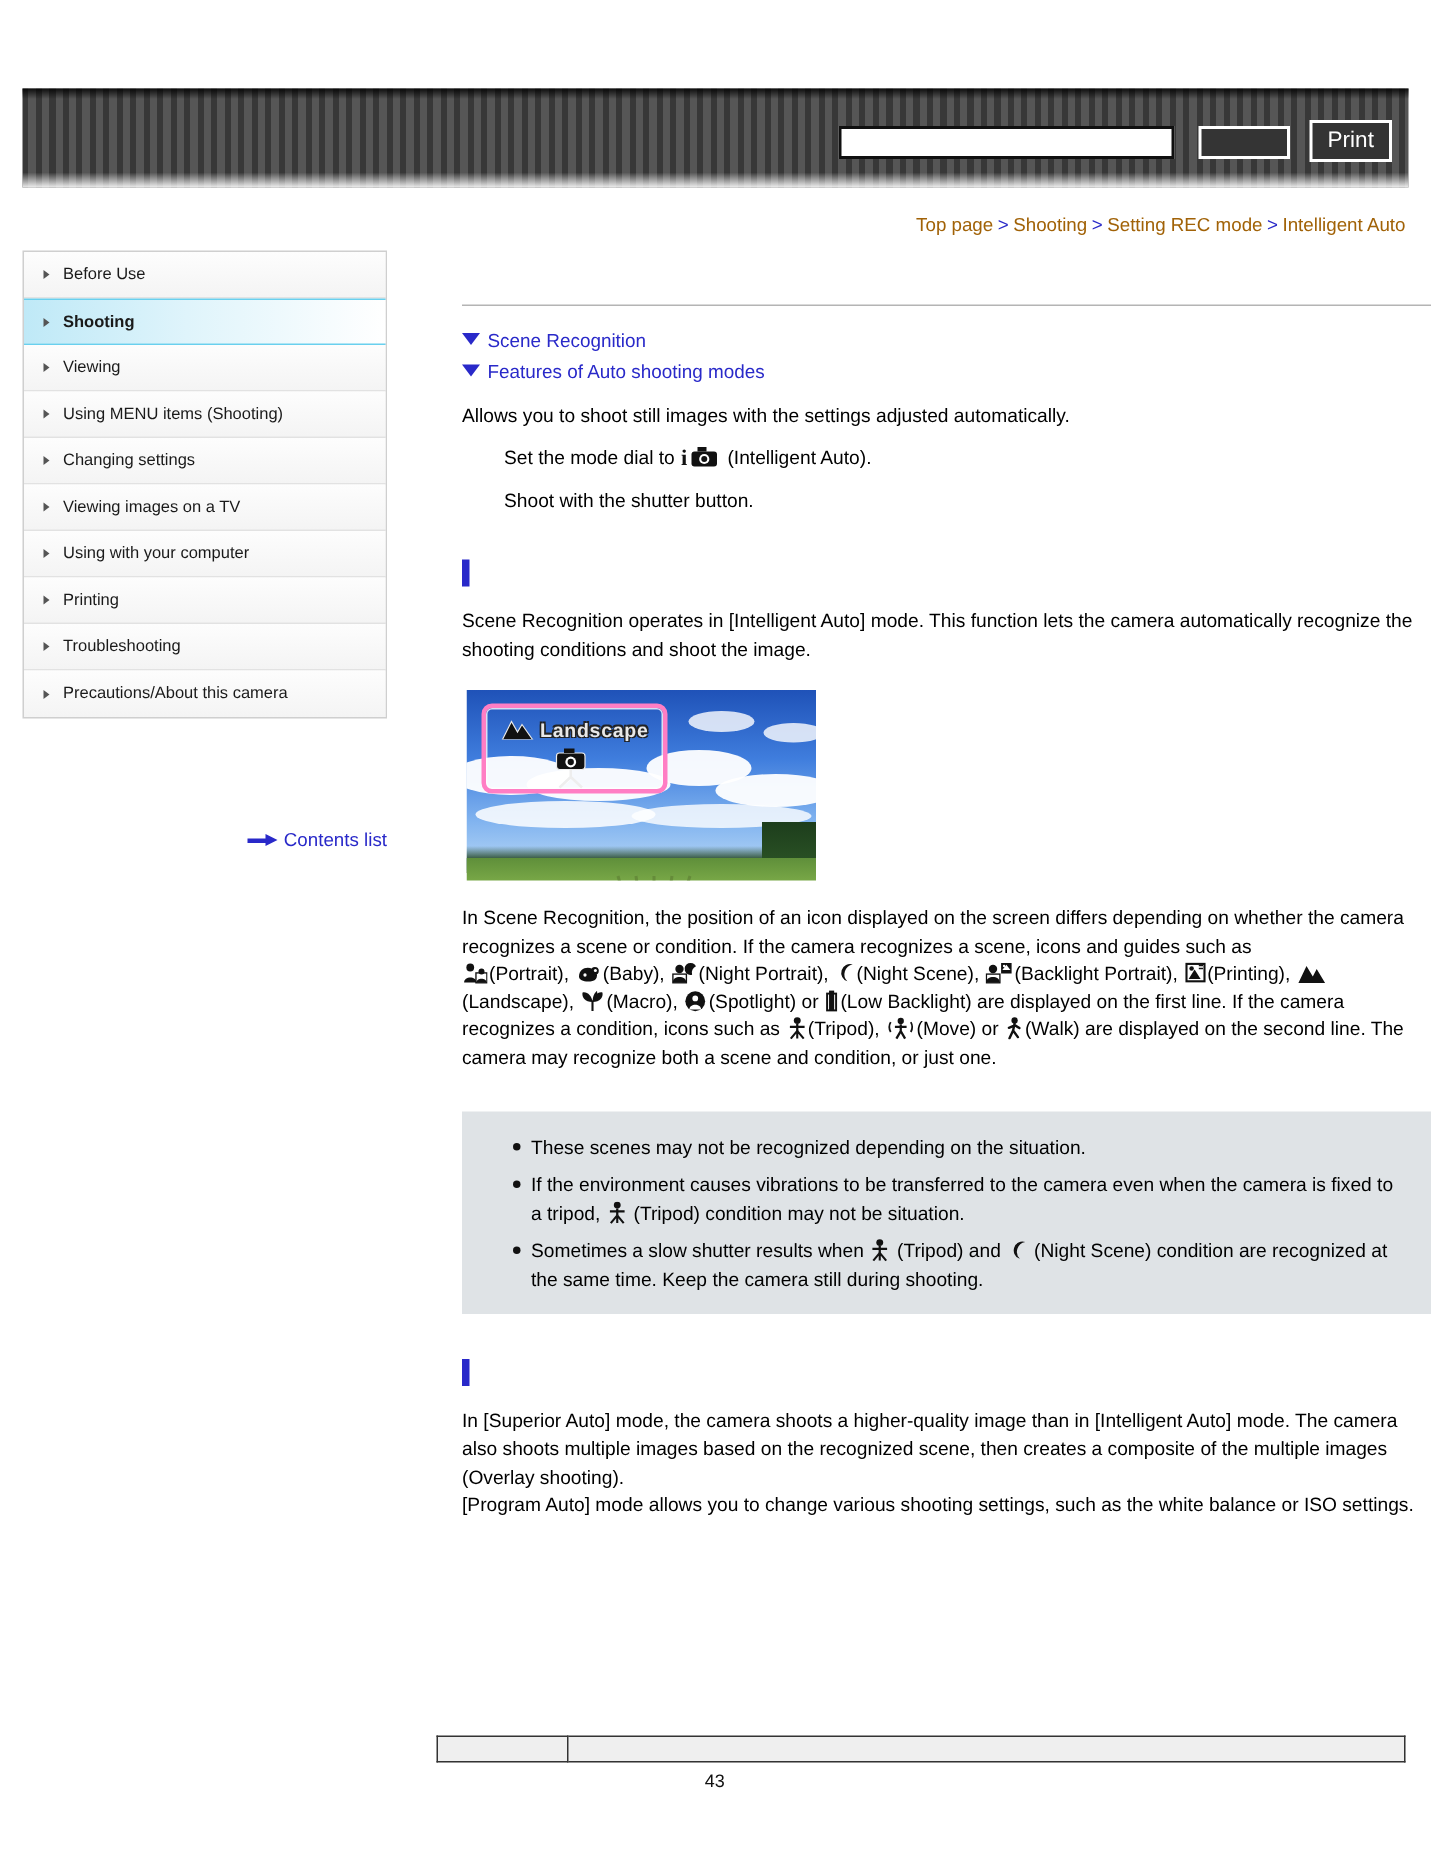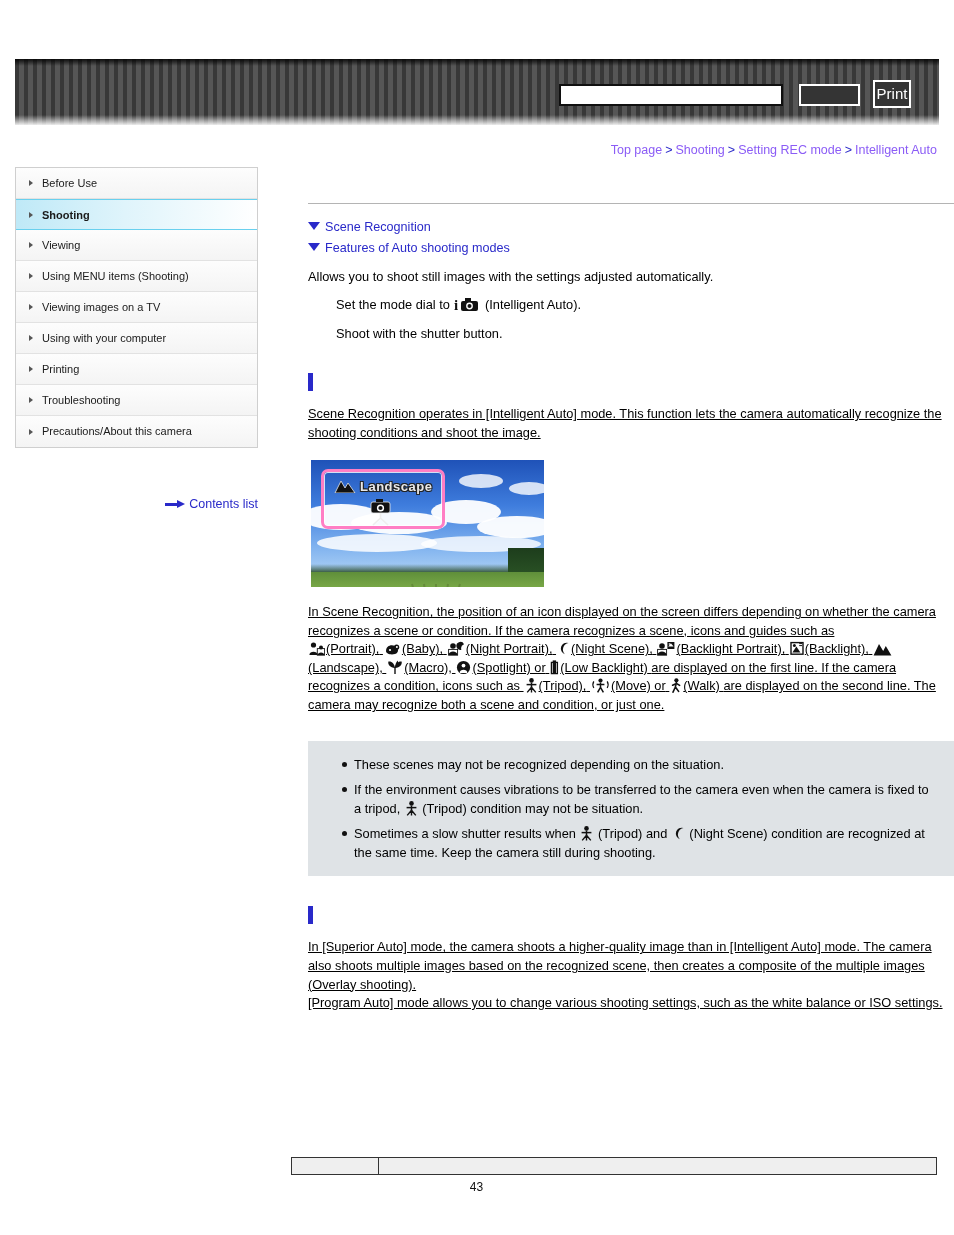--- a/index.html
+++ b/index.html
@@ -67,21 +67,21 @@
     font-size: 12px;
     line-height: 18px;
     text-align: center;
     cursor: pointer;
     padding: 0;
   }
   .print-btn {
     position: absolute;
     left: 858px;
     top: 21px;
-    width: 38px;
+    width: 55px;
     height: 28px;
     background: #343434;
     border: 2px solid #ffffff;
     box-sizing: border-box;
     color: #ffffff;
     font-family: "Liberation Sans", sans-serif;
     font-size: 15px;
     line-height: 24px;
     text-align: center;
     cursor: pointer;
@@ -91,21 +91,21 @@
   
   .breadcrumb {
     position: absolute;
     right: 17px;
     top: 143px;
     font-size: 12.5px;
     color: #2929c9;
     white-space: nowrap;
   }
   .breadcrumb a {
-    color: #8b5cf6;
+    color: #a16207;
     text-decoration: none;
     cursor: pointer;
   }
   .breadcrumb .sep { color: #2929c9; margin: 0 3px; }
 
   
   .sidebar {
     position: absolute;
     left: 15px;
     top: 167px;
@@ -140,21 +140,21 @@
   }
   .side-item.active {
     background: linear-gradient(to right, #bfe9f7 0%, #dff4fb 45%, #ffffff 100%);
     border-top: 1px solid #69d0ee;
     border-bottom: 1px solid #69d0ee;
     font-weight: bold;
   }
   .contents-link {
     position: absolute;
     left: 15px;
-    top: 496px;
+    top: 552px;
     width: 243px;
     text-align: right;
     font-size: 12.5px;
     color: #2929c9;
     white-space: nowrap;
     cursor: pointer;
   }
   .contents-link .arrow {
     display: inline-block;
     vertical-align: middle;
@@ -228,21 +228,21 @@
   .sec-head {
     margin: 30px 0 14px 0;
     min-height: 18px;
     padding-left: 11px;
     border-left: 5px solid #2929c9;
     font-size: 14px;
     font-weight: bold;
     line-height: 18px;
     color: #000;
   }
-  .para { margin: 0 0 0 0; text-decoration: underline; }
+  .para { margin: 0 0 0 0; }
   .para + .para { margin-top: 0; }
 
   
   .photo-wrap {
     margin: 18px 0 0 3px;
     width: 233px;
     height: 127px;
     position: relative;
     overflow: hidden;
   }
@@ -398,20 +398,24 @@
     <span class="bullet"></span>
     <span>Shooting</span>
   </div>
   <div class="side-item">
     <span class="bullet"></span>
     <span>Viewing</span>
   </div>
   <div class="side-item">
     <span class="bullet"></span>
     <span>Using MENU items (Shooting)</span>
+  </div>
+  <div class="side-item">
+    <span class="bullet"></span>
+    <span>Changing settings</span>
   </div>
   <div class="side-item">
     <span class="bullet"></span>
     <span>Viewing images on a TV</span>
   </div>
   <div class="side-item">
     <span class="bullet"></span>
     <span>Using with your computer</span>
   </div>
   <div class="side-item">
@@ -530,21 +534,21 @@
           <rect x="0.6" y="8.4" width="9" height="5.8" fill="none" stroke="#111" stroke-width="0.9"></rect>
           <rect x="10.4" y="1" width="7" height="7" fill="#111"></rect>
           <path d="M11.2 5.6 L13.9 2.2 L16.6 5.6 Z" fill="#fff"></path>
           <circle cx="12.4" cy="3" r="0.8" fill="#fff"></circle>
         </svg></span><span>(Backlight Portrait),</span>
     <span class="ico"><svg width="14" height="15" viewBox="0 0 14 15">
           <rect x="1" y="1.6" width="12" height="11.6" fill="none" stroke="#111" stroke-width="1.4"></rect>
           <path d="M2.4 11.6 L6.4 5.4 L10.4 11.6 Z" fill="#111"></path>
           <circle cx="4.4" cy="4.6" r="1.5" fill="#111"></circle>
           <path d="M9.2 2.6 L12 2.6 M9.2 4.6 L12 4.6" stroke="#111" stroke-width="1"></path>
-        </svg></span><span>(Backlight),</span>
+        </svg></span><span>(Printing),</span>
     <span class="ico"><svg width="19" height="14" viewBox="0 0 19 14">
           <path d="M0.6 13.4 L6 2 L10.2 9 L12.8 4 L18.4 13.4 Z" fill="#111"></path>
         </svg></span><span>(Landscape),</span>
     <span class="ico"><svg width="16" height="15" viewBox="0 0 16 15">
           <path d="M8 14 L8 7" stroke="#111" stroke-width="1.4"></path>
           <path d="M8 8 C3 8 0.6 4.4 1.4 1.6 C4.6 1 7.4 3.6 8 8 Z" fill="#111"></path>
           <path d="M8 8 C13 8 15.4 4.4 14.6 1.6 C11.4 1 8.6 3.6 8 8 Z" fill="#111"></path>
           <path d="M8 8 C8 4 9.6 1.4 11 0.6 C11.6 3.4 10.2 6.4 8 8 Z" fill="#111"></path>
         </svg></span><span>(Macro),</span>
     <span class="ico"><svg width="15" height="15" viewBox="0 0 15 15">

